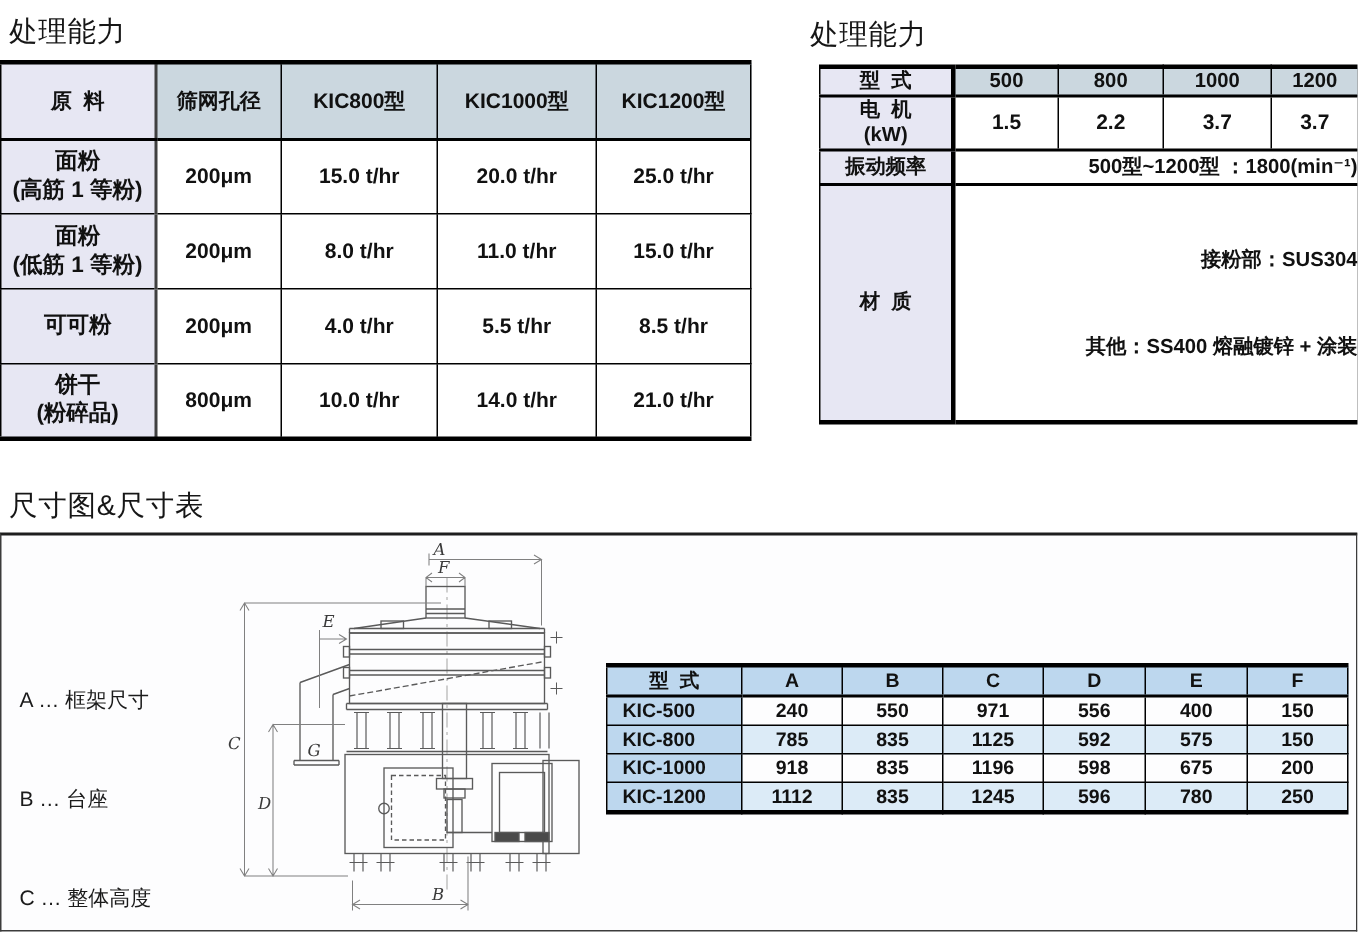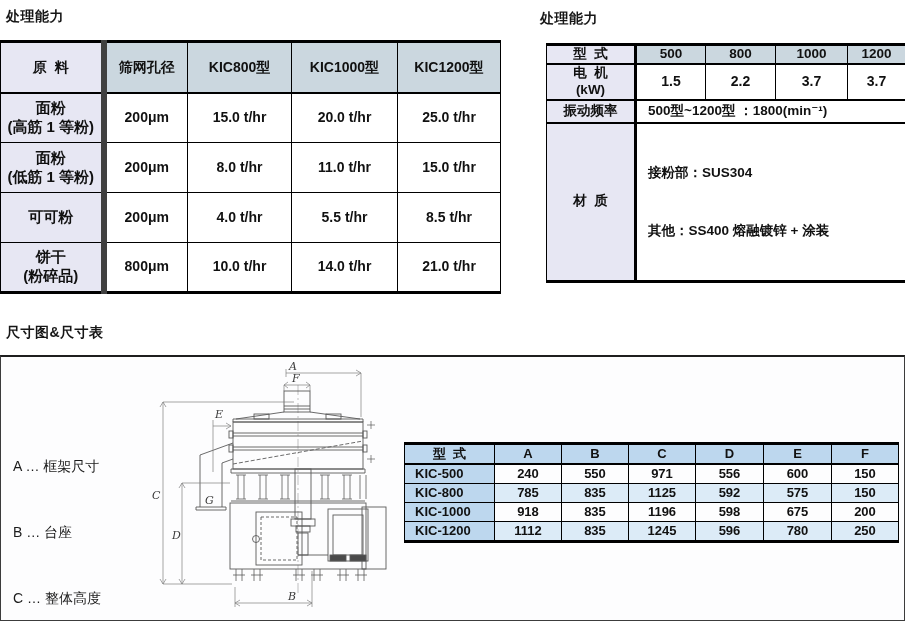--- a/index.html
+++ b/index.html
@@ -2,47 +2,47 @@
 <html><head>
 <meta charset="utf-8">
 <style>
   html,body{margin:0;padding:0}
   body{
     width:905px;height:626px;position:relative;overflow:hidden;
     background:#ffffff;color:#111;
     font-family:"Liberation Sans","DejaVu Sans",sans-serif;
   }
   .title{
-    position:absolute;margin:0;font-size:14px;font-weight:700;color:#161616;
+    position:absolute;margin:0;font-size:19px;font-weight:400;color:#161616;
     letter-spacing:.5px;white-space:nowrap;
   }
   table{border-collapse:collapse;table-layout:fixed}
   th,td{padding:0;vertical-align:middle;text-align:center;white-space:pre-wrap;line-height:1.25}
   .lav{background:#e7e7f3}
   .bgr{background:#cbd7df}
 
   
   .cap{position:absolute;left:0;top:40px;width:500px;
        border-top:3px solid #000;border-bottom:3px solid #000;}
   .cap th,.cap td{border:1px solid #000;font-size:14px}
-  .cap .c1{border-right:6px solid #404040}
+  .cap .c1{border-right:2px solid #404040}
   .cap tr.hdr th{border-bottom:2px solid #000;font-weight:700}
   .cap th.mat{font-size:15px;font-weight:700}
   .cap td{font-weight:600}
   .cap tr.hdr{height:51px}
   .cap tr.r{height:50px}
 
   
   .spec{position:absolute;left:546px;top:43px;width:359px;
         border-top:3px solid #000;border-bottom:3px solid #000;}
   .spec th,.spec td{border:solid #000;border-width:2px 1px;font-size:13.5px}
   .spec .c1{border-right-width:3px}
   .spec th{font-weight:700}
   .spec td.val{font-size:14px;font-weight:600}
-  .spec td.span{text-align:left;padding-left:11px;font-size:13.5px;font-weight:600;line-height:1.45}
+  .spec td.span{text-align:right;padding-left:11px;font-size:13.5px;font-weight:600;line-height:1.45}
   .spec tr.hdr{height:19px}
   .spec tr.motor{height:33px}
   .spec tr.vib{height:23px}
   .spec tr.mat{height:45px}
 
   
   .dimbox{
     position:absolute;left:0;top:355px;width:903px;height:263px;
     border:1px solid #3c3c3c;border-top:2px solid #1e1e1e;background:#fdfdfe;
   }
@@ -263,21 +263,21 @@
       <th>D</th>
       <th>E</th>
       <th>F</th>
     </tr>
     <tr>
       <th class="model">KIC-500</th>
       <td>240</td>
       <td>550</td>
       <td>971</td>
       <td>556</td>
-      <td>600</td>
+      <td>400</td>
       <td>150</td>
     </tr>
     <tr class="alt">
       <th class="model">KIC-800</th>
       <td>785</td>
       <td>835</td>
       <td>1125</td>
       <td>592</td>
       <td>575</td>
       <td>150</td>

